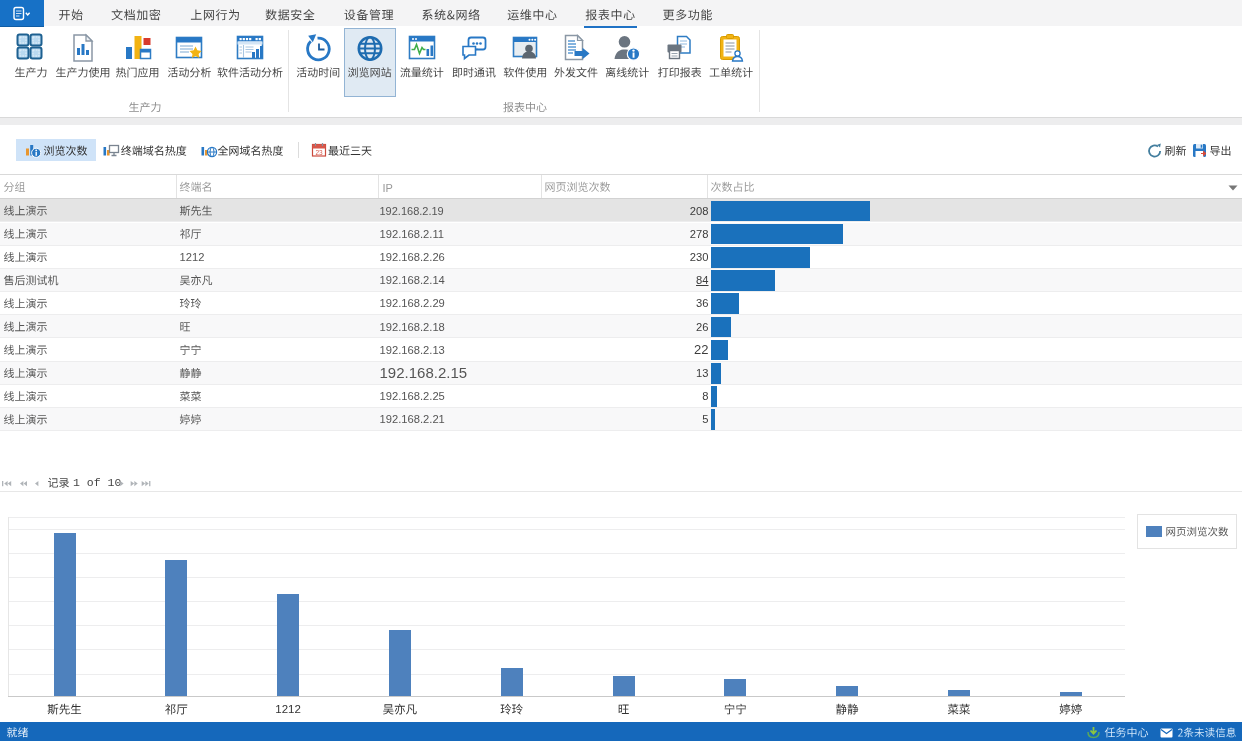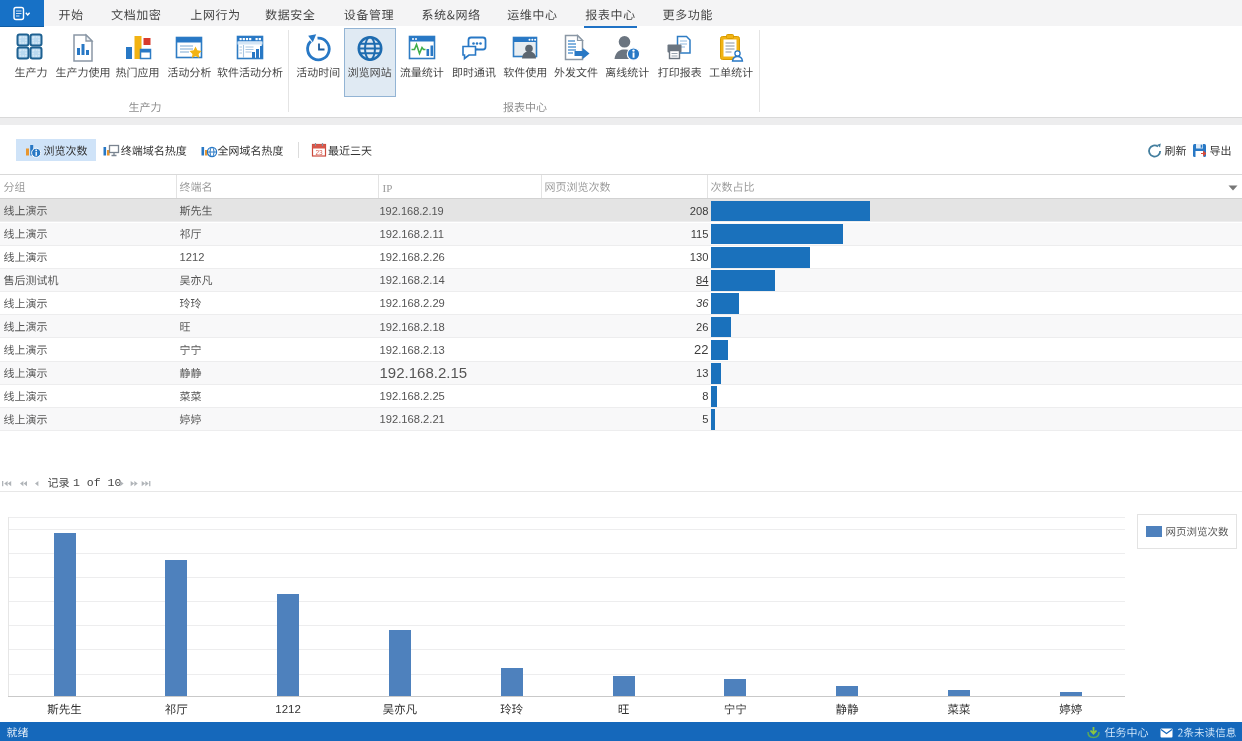--- a/index.html
+++ b/index.html
@@ -165,44 +165,44 @@
     <rect x="8.7" y="1.7" width="1.6" height="3" fill="#2878c5"></rect>
     <rect x="3.5" y="8" width="8" height="6" fill="#fff"></rect>
     <path d="M9 10.5h4.5M11.5 8.2l2.5 2.3-2.5 2.3z" fill="#d84b3a" stroke="#d84b3a" stroke-width="1"></path>
   </svg>
 <div style="position:absolute;left:0.0px;top:174.0px;width:1242.0px;height:1.0px;background:#d9d9d9"></div>
 <div style="position:absolute;left:0.0px;top:198.3px;width:1242.0px;height:1.0px;background:#d2d2d2"></div>
 <div style="position:absolute;left:175.6px;top:175.0px;width:1.0px;height:23.3px;background:#e3e3e3"></div>
 <div style="position:absolute;left:377.6px;top:175.0px;width:1.0px;height:23.3px;background:#e3e3e3"></div>
 <div style="position:absolute;left:541.0px;top:175.0px;width:1.0px;height:23.3px;background:#e3e3e3"></div>
 <div style="position:absolute;left:706.9px;top:175.0px;width:1.0px;height:23.3px;background:#e3e3e3"></div>
-<div style="position:absolute;left:382.5px;top:180.5px;font-size:11.0px;color:#999;line-height:14.0px;text-align:left;white-space:nowrap;font-family:Liberation Serif, serif;">IP</div>
+<div style="position:absolute;left:382.5px;top:180.5px;font-size:11.0px;color:#999;line-height:14.0px;text-align:left;white-space:nowrap;">IP</div>
 <svg style="left:1227.0px;top:184.0px" width="12" height="8" viewBox="0 0 12 8">
     <path d="M1.5 1.5h9l-4.5 5z" fill="#777"></path>
   </svg>
 <div style="position:absolute;left:0.0px;top:199.3px;width:1242.0px;height:23.2px;background:#e4e4e4;border-bottom:1px solid #ededee;box-sizing:border-box"></div>
 <div style="position:absolute;left:379.5px;top:203.5px;font-size:11px;color:#555;line-height:14.2px;text-align:left;white-space:nowrap;">192.168.2.19</div>
 <div style="position:absolute;left:647.0px;top:203.5px;width:61.5px;font-size:11.2px;color:#3c3c3c;line-height:14.2px;text-align:right;white-space:nowrap;">208</div>
 <div style="position:absolute;left:711.0px;top:200.5px;width:159.0px;height:20.8px;background:#1a71bc"></div>
 <div style="position:absolute;left:0.0px;top:222.5px;width:1242.0px;height:23.2px;background:#f8f8f9;border-bottom:1px solid #ededee;box-sizing:border-box"></div>
 <div style="position:absolute;left:379.5px;top:226.7px;font-size:11.2px;color:#555;line-height:14.2px;text-align:center;white-space:nowrap;">192.168.2.11</div>
-<div style="position:absolute;left:647.0px;top:226.7px;width:61.5px;font-size:11.2px;color:#3c3c3c;line-height:14.2px;text-align:right;white-space:nowrap;">115</div>
+<div style="position:absolute;left:647.0px;top:226.7px;width:61.5px;font-size:11.2px;color:#3c3c3c;line-height:14.2px;text-align:right;white-space:nowrap;">278</div>
 <div style="position:absolute;left:711.0px;top:223.7px;width:132.3px;height:20.8px;background:#1a71bc"></div>
 <div style="position:absolute;left:0.0px;top:245.7px;width:1242.0px;height:23.2px;background:#fff;border-bottom:1px solid #ededee;box-sizing:border-box"></div>
 <div style="position:absolute;left:179.5px;top:249.9px;font-size:11.2px;color:#555;line-height:14.2px;text-align:left;white-space:nowrap;">1212</div>
 <div style="position:absolute;left:379.5px;top:249.9px;font-size:11.2px;color:#555;line-height:14.2px;text-align:left;white-space:nowrap;">192.168.2.26</div>
-<div style="position:absolute;left:647.0px;top:249.9px;width:61.5px;font-size:11.2px;color:#3c3c3c;line-height:14.2px;text-align:right;white-space:nowrap;">130</div>
+<div style="position:absolute;left:647.0px;top:249.9px;width:61.5px;font-size:11.2px;color:#3c3c3c;line-height:14.2px;text-align:right;white-space:nowrap;">230</div>
 <div style="position:absolute;left:711.0px;top:246.9px;width:99.4px;height:20.8px;background:#1a71bc"></div>
 <div style="position:absolute;left:0.0px;top:268.9px;width:1242.0px;height:23.2px;background:#f8f8f9;border-bottom:1px solid #ededee;box-sizing:border-box"></div>
 <div style="position:absolute;left:379.5px;top:273.1px;font-size:11.2px;color:#555;line-height:14.2px;text-align:left;white-space:nowrap;">192.168.2.14</div>
 <div style="position:absolute;left:647.0px;top:273.1px;width:61.5px;font-size:11.2px;color:#3c3c3c;line-height:14.2px;text-align:right;white-space:nowrap;text-decoration:underline;">84</div>
 <div style="position:absolute;left:711.0px;top:270.1px;width:64.2px;height:20.8px;background:#1a71bc"></div>
 <div style="position:absolute;left:0.0px;top:292.1px;width:1242.0px;height:23.2px;background:#fff;border-bottom:1px solid #ededee;box-sizing:border-box"></div>
 <div style="position:absolute;left:379.5px;top:296.3px;font-size:11.2px;color:#555;line-height:14.2px;text-align:left;white-space:nowrap;">192.168.2.29</div>
-<div style="position:absolute;left:647.0px;top:296.3px;width:61.5px;font-size:11.2px;color:#3c3c3c;line-height:14.2px;text-align:right;white-space:nowrap;font-style:italic;">36</div>
+<div style="position:absolute;left:647.0px;top:296.3px;width:61.5px;font-size:11.2px;color:#3c3c3c;line-height:14.2px;text-align:right;white-space:nowrap;">36</div>
 <div style="position:absolute;left:711.0px;top:293.3px;width:27.5px;height:20.8px;background:#1a71bc"></div>
 <div style="position:absolute;left:0.0px;top:315.3px;width:1242.0px;height:23.2px;background:#f8f8f9;border-bottom:1px solid #ededee;box-sizing:border-box"></div>
 <div style="position:absolute;left:379.5px;top:319.5px;font-size:11.2px;color:#555;line-height:14.2px;text-align:left;white-space:nowrap;">192.168.2.18</div>
 <div style="position:absolute;left:647.0px;top:319.5px;width:61.5px;font-size:11.2px;color:#3c3c3c;line-height:14.2px;text-align:right;white-space:nowrap;">26</div>
 <div style="position:absolute;left:711.0px;top:316.5px;width:19.9px;height:20.8px;background:#1a71bc"></div>
 <div style="position:absolute;left:0.0px;top:338.5px;width:1242.0px;height:23.2px;background:#fff;border-bottom:1px solid #ededee;box-sizing:border-box"></div>
 <div style="position:absolute;left:379.5px;top:342.7px;font-size:11.2px;color:#555;line-height:14.2px;text-align:left;white-space:nowrap;">192.168.2.13</div>
 <div style="position:absolute;left:647.0px;top:342.7px;width:61.5px;font-size:13px;color:#3c3c3c;line-height:14.2px;text-align:right;white-space:nowrap;">22</div>
 <div style="position:absolute;left:711.0px;top:339.7px;width:16.8px;height:20.8px;background:#1a71bc"></div>
 <div style="position:absolute;left:0.0px;top:361.7px;width:1242.0px;height:23.2px;background:#f8f8f9;border-bottom:1px solid #ededee;box-sizing:border-box"></div>

